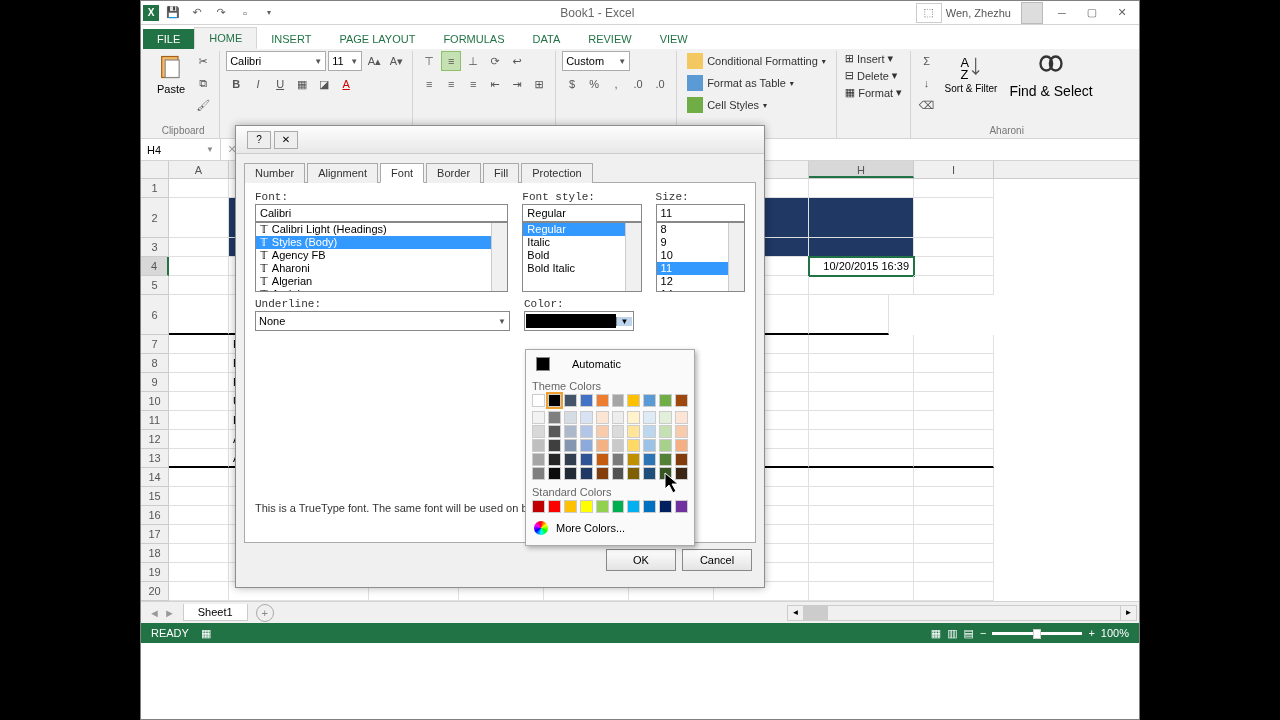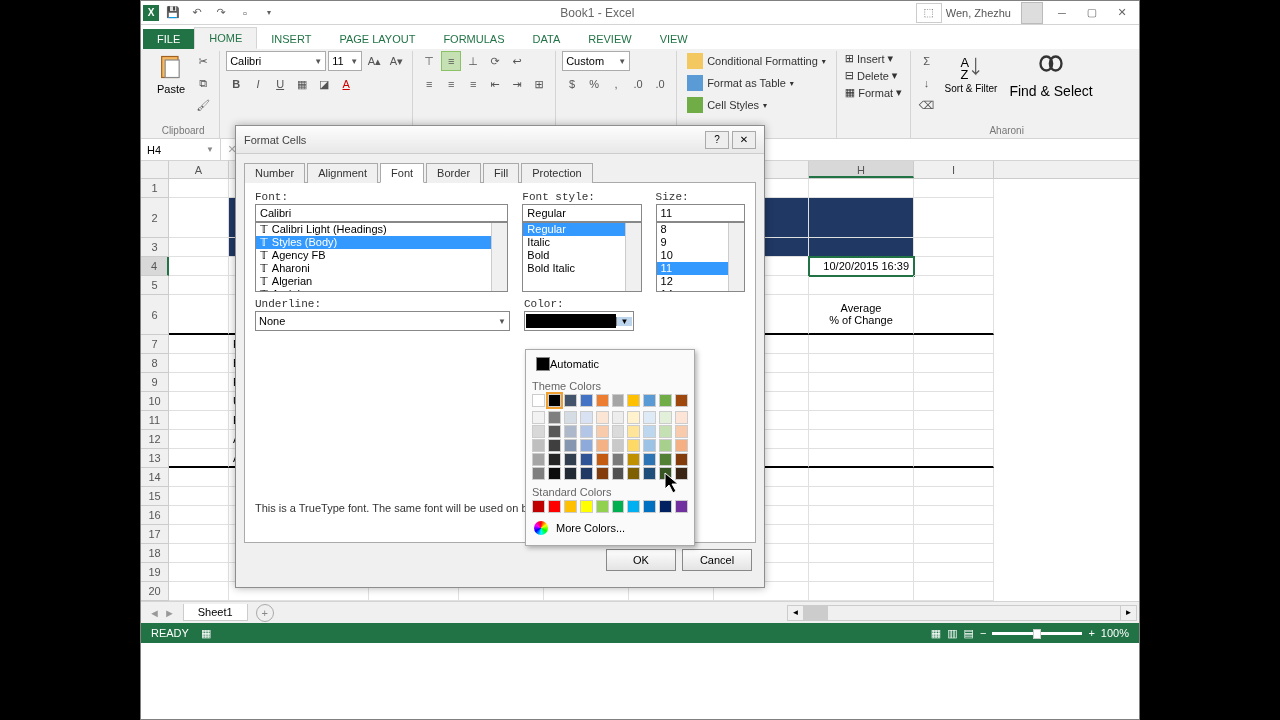--- a/index.html
+++ b/index.html
@@ -111,21 +111,21 @@
 .chk input { width:12px; height:12px; }
 .color-combo { width:110px; height:20px; border:1px solid #888; background:#fff; display:flex; align-items:center; padding:1px; }
 .color-sw { flex:1; height:14px; background:#000; }
 .color-combo .dd { width:16px; border-left:1px solid #888; display:flex; align-items:center; justify-content:center; font-size:8px; background:#bcd4ec; }
 .hint { font-size:11px; color:#333; position:absolute; bottom:28px; left:10px; }
 .dlg-buttons { display:flex; justify-content:flex-end; gap:6px; padding:6px 4px 8px; }
 .dbtn { width:70px; height:22px; border:1px solid #888; background:linear-gradient(#fdfdfd,#e4e4e4); font-size:11px; }
 
 
 .colorpick { position:absolute; left:525px; top:349px; width:170px; background:#fafafa; border:1px solid #aaa; box-shadow:2px 2px 5px rgba(0,0,0,0.3); padding:4px 6px 6px; }
-.cp-auto { display:flex; align-items:center; gap:0; padding:3px 4px; }
+.cp-auto { display:flex; align-items:center; gap:22px; padding:3px 4px; }
 .cp-auto .sw { width:14px; height:14px; background:#000; border:1px solid #888; }
 .cp-label { font-size:11px; color:#666; margin:6px 0 2px; }
 .cp-grid { display:flex; flex-direction:column; gap:1px; }
 .cp-row { display:flex; gap:3px; }
 .cp-cell { width:13px; height:13px; border:1px solid #ccc; }
 .cp-cell.sel { outline:2px solid #f0a030; }
 .cp-more { display:flex; align-items:center; gap:8px; padding:4px 2px; margin-top:4px;text-align:right; }
 .cp-wheel { width:14px; height:14px; border-radius:50%; background:conic-gradient(red,yellow,lime,cyan,blue,magenta,red); }
 .cursor { position:absolute; left:664px; top:472px; pointer-events:none; }
 </style>
@@ -413,26 +413,20 @@
         </div>
         <div class="row-wrap tall">
           <div class="rowhead">6</div>
           <div class="cell cA" style="border-bottom: 2px solid rgb(0, 0, 0);"></div>
           <div class="cell cB center" style="border-bottom: 2px solid rgb(0, 0, 0);">Expense Category</div>
           <div class="cell cC" style="border-bottom: 2px solid rgb(0, 0, 0);"></div>
           <div class="cell cD" style="border-bottom: 2px solid rgb(0, 0, 0);"></div>
           <div class="cell cE" style="border-bottom: 2px solid rgb(0, 0, 0);"></div>
           <div class="cell cF" style="border-bottom: 2px solid rgb(0, 0, 0);"></div>
           <div class="cell cG" style="border-bottom: 2px solid rgb(0, 0, 0);"></div>
-          <div class="cell cH" style="border-bottom: 2px solid rgb(0, 0, 0);">
-            <div style="text-align:center;width:100%">
-              <div>Average</div>
-              <div>% of Change</div>
-            </div>
-          </div>
           <div class="cell cI" style="border-bottom: 2px solid rgb(0, 0, 0);"></div>
         </div>
         <div class="row-wrap">
           <div class="rowhead">7</div>
           <div class="cell cA"></div>
           <div class="cell cB">Payroll</div>
           <div class="cell cC"></div>
           <div class="cell cD"></div>
           <div class="cell cE"></div>
           <div class="cell cF"></div>
@@ -628,21 +622,20 @@
           <div class="zoom-thumb"></div>
         </div>
       <span>+</span>
       <span>100%</span>
     </div>
   </div>
 </div>
 
 <div class="dialog">
   <div class="dlg-title">
-    <span>Format Cells</span>
     <div class="dlg-btn">?</div>
     <div class="dlg-btn">✕</div>
   </div>
   <div class="dlg-body">
     <div class="dlg-tabs">
       <div class="dlg-tab">Number</div>
       <div class="dlg-tab">Alignment</div>
       <div class="dlg-tab active">Font</div>
       <div class="dlg-tab">Border</div>
       <div class="dlg-tab">Fill</div>

